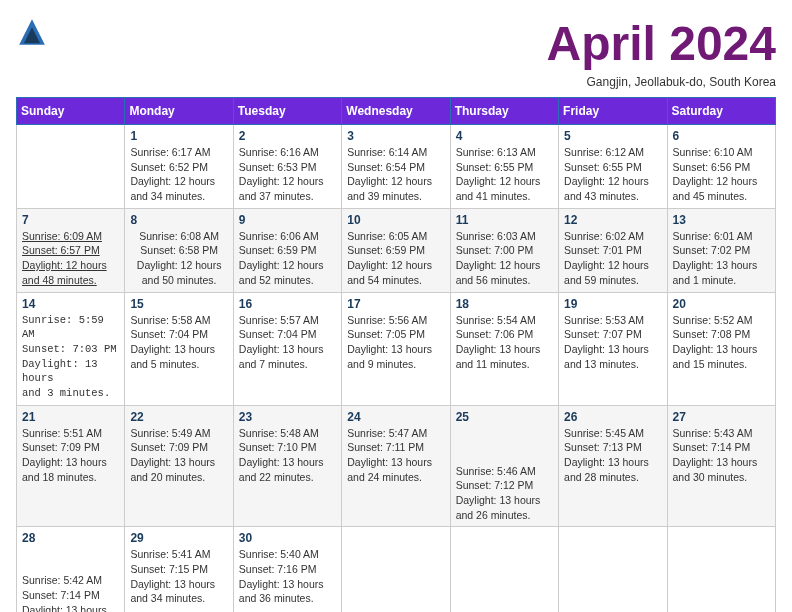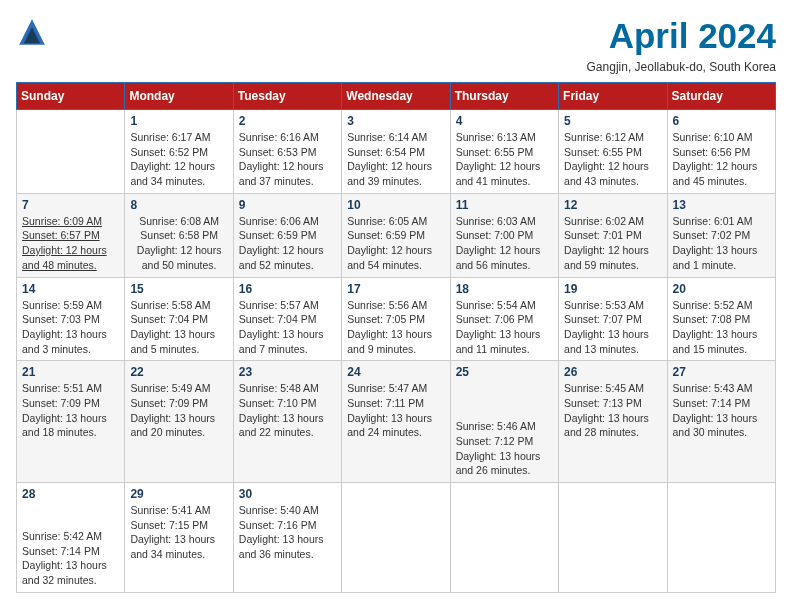--- a/index.html
+++ b/index.html
@@ -31,36 +31,36 @@
       display: block;
     }
     .logo-icon {
       width: 32px;
       height: 32px;
     }
     .title-block {
       text-align: right;
     }
     .month-title {
-      font-size: 35px;
+      font-size: 48px;
       font-weight: bold;
-      color: #0369a1;
+      color: #701a75;
     }
     .location {
       font-size: 12px;
       color: #333;
       margin-top: 4px;
     }
     table {
       width: 100%;
       border-collapse: collapse;
       font-size: 11px;
     }
     thead th {
-      background-color: #b91c1c;
+      background-color: #6d28d9;
       color: #fff;
       font-size: 12px;
       font-weight: bold;
       padding: 6px 4px;
       text-align: left;
       border: 1px solid #2a6db5;
     }
     tbody td {
       vertical-align: top;
       padding: 4px 5px;
@@ -211,21 +211,21 @@
           <span class="day-number">13</span>
           <div class="day-info" style="white-space: pre-line;">Sunrise: 6:01 AM
 Sunset: 7:02 PM
 Daylight: 13 hours
 and 1 minute.</div>
         </td>
       </tr>
       <tr>
         <td>
           <span class="day-number">14</span>
-          <div class="day-info" style="white-space: pre-line;">Sunrise: 5:59 AM
+          <div class="day-info" style="white-space: pre-line; font-family: Liberation Mono, monospace;">Sunrise: 5:59 AM
 Sunset: 7:03 PM
 Daylight: 13 hours
 and 3 minutes.</div>
         </td>
         <td>
           <span class="day-number">15</span>
           <div class="day-info" style="white-space: pre-line;">Sunrise: 5:58 AM
 Sunset: 7:04 PM
 Daylight: 13 hours
 and 5 minutes.</div>

